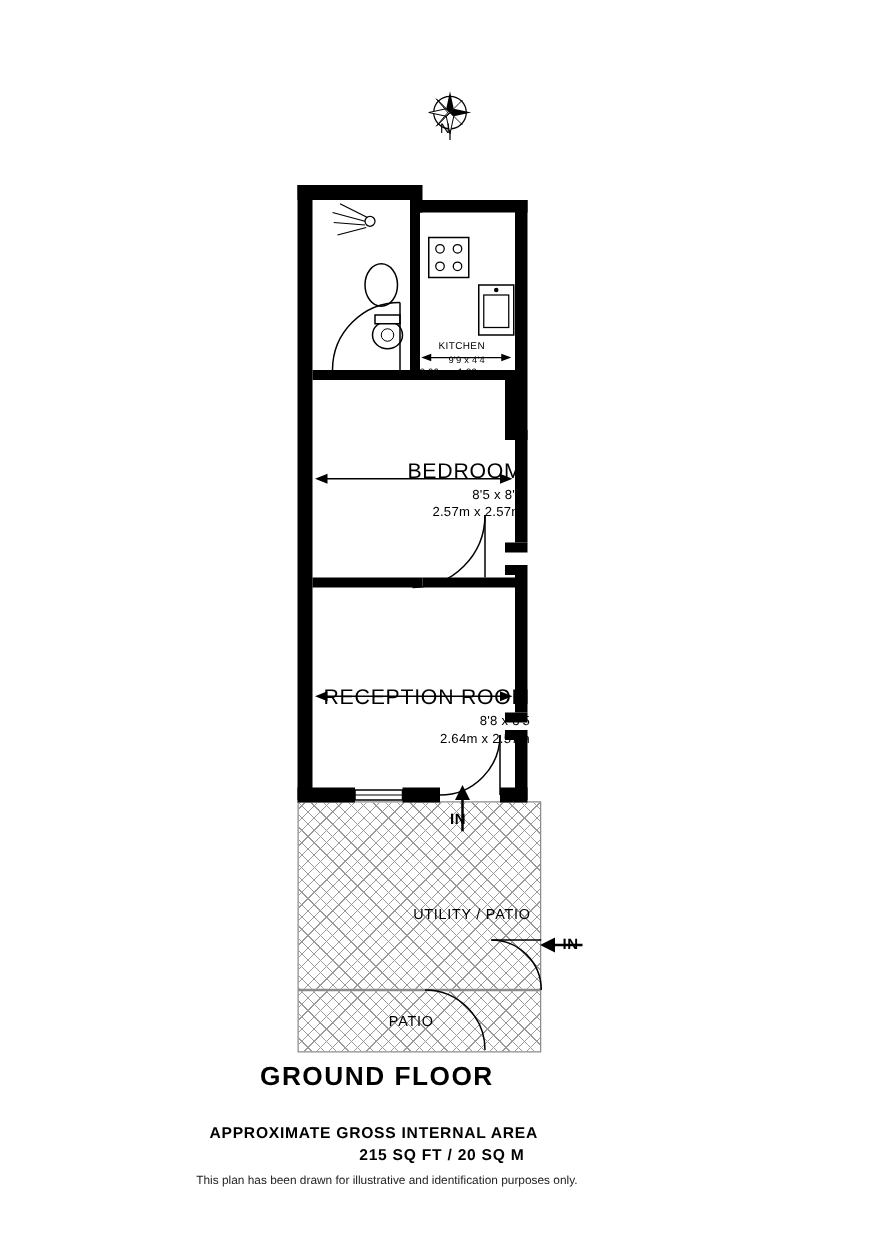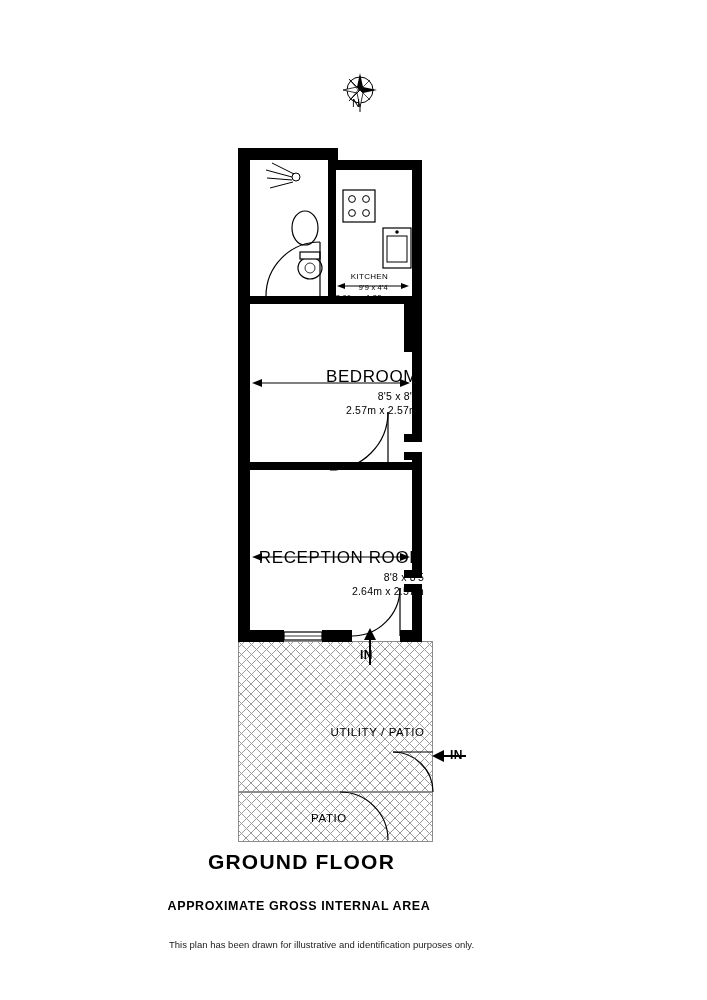--- a/index.html
+++ b/index.html
@@ -110,21 +110,21 @@
     left: 0;
     top: 917px;
     text-align: center;
     font-size: 12.5px;
     font-weight: bold;
     letter-spacing: 0.6px;
   }
   .disclaimer {
     position: absolute;
     width: 619px;
-    left: 12px;
+    left: 0;
     top: 939px;
     text-align: center;
     font-size: 9.5px;
     color: #222222;
   }
   svg.overlay {
     position: absolute;
     left: 0; top: 0;
     width: 707px;
     height: 1000px;
@@ -285,15 +285,16 @@
 
   <div class="patio-label" style="left:238px; top:726px; width:195px;margin-left:42px;">UTILITY / PATIO</div>
 
   <div class="patio-label" style="left:228px; top:812px; width:118px;margin-left:42px;">PATIO</div>
 
   <div class="in-marker" style="left:360px; top:648px;">IN</div>
   <div class="in-marker" style="left:450px; top:748px;">IN</div>
 
   <div class="floor-title">GROUND FLOOR</div>
   <div class="area-line1">APPROXIMATE GROSS INTERNAL AREA</div>
+  <div class="area-line2">215 SQ FT / 20 SQ M</div>
   <div class="disclaimer">This plan has been drawn for illustrative and identification purposes only.</div>
 
 </div>
 
 </body></html>

